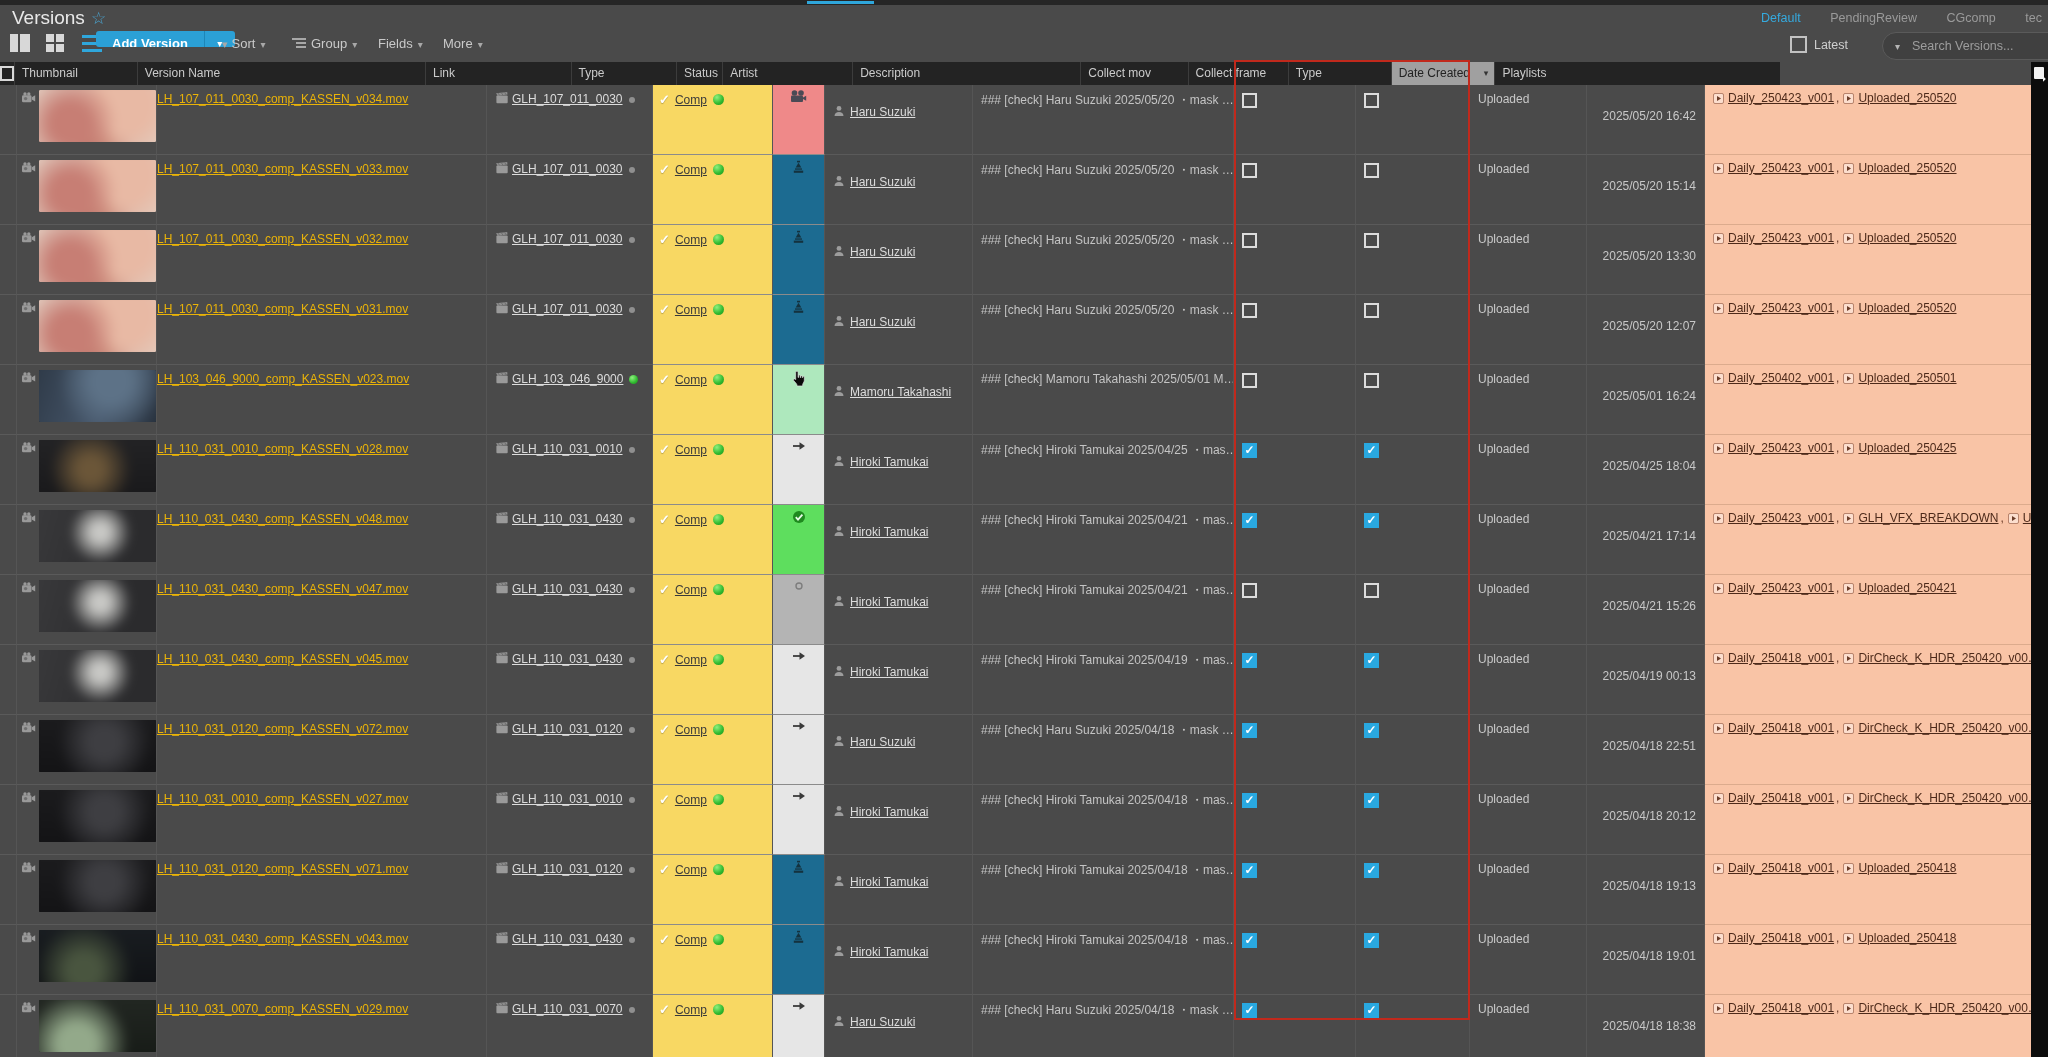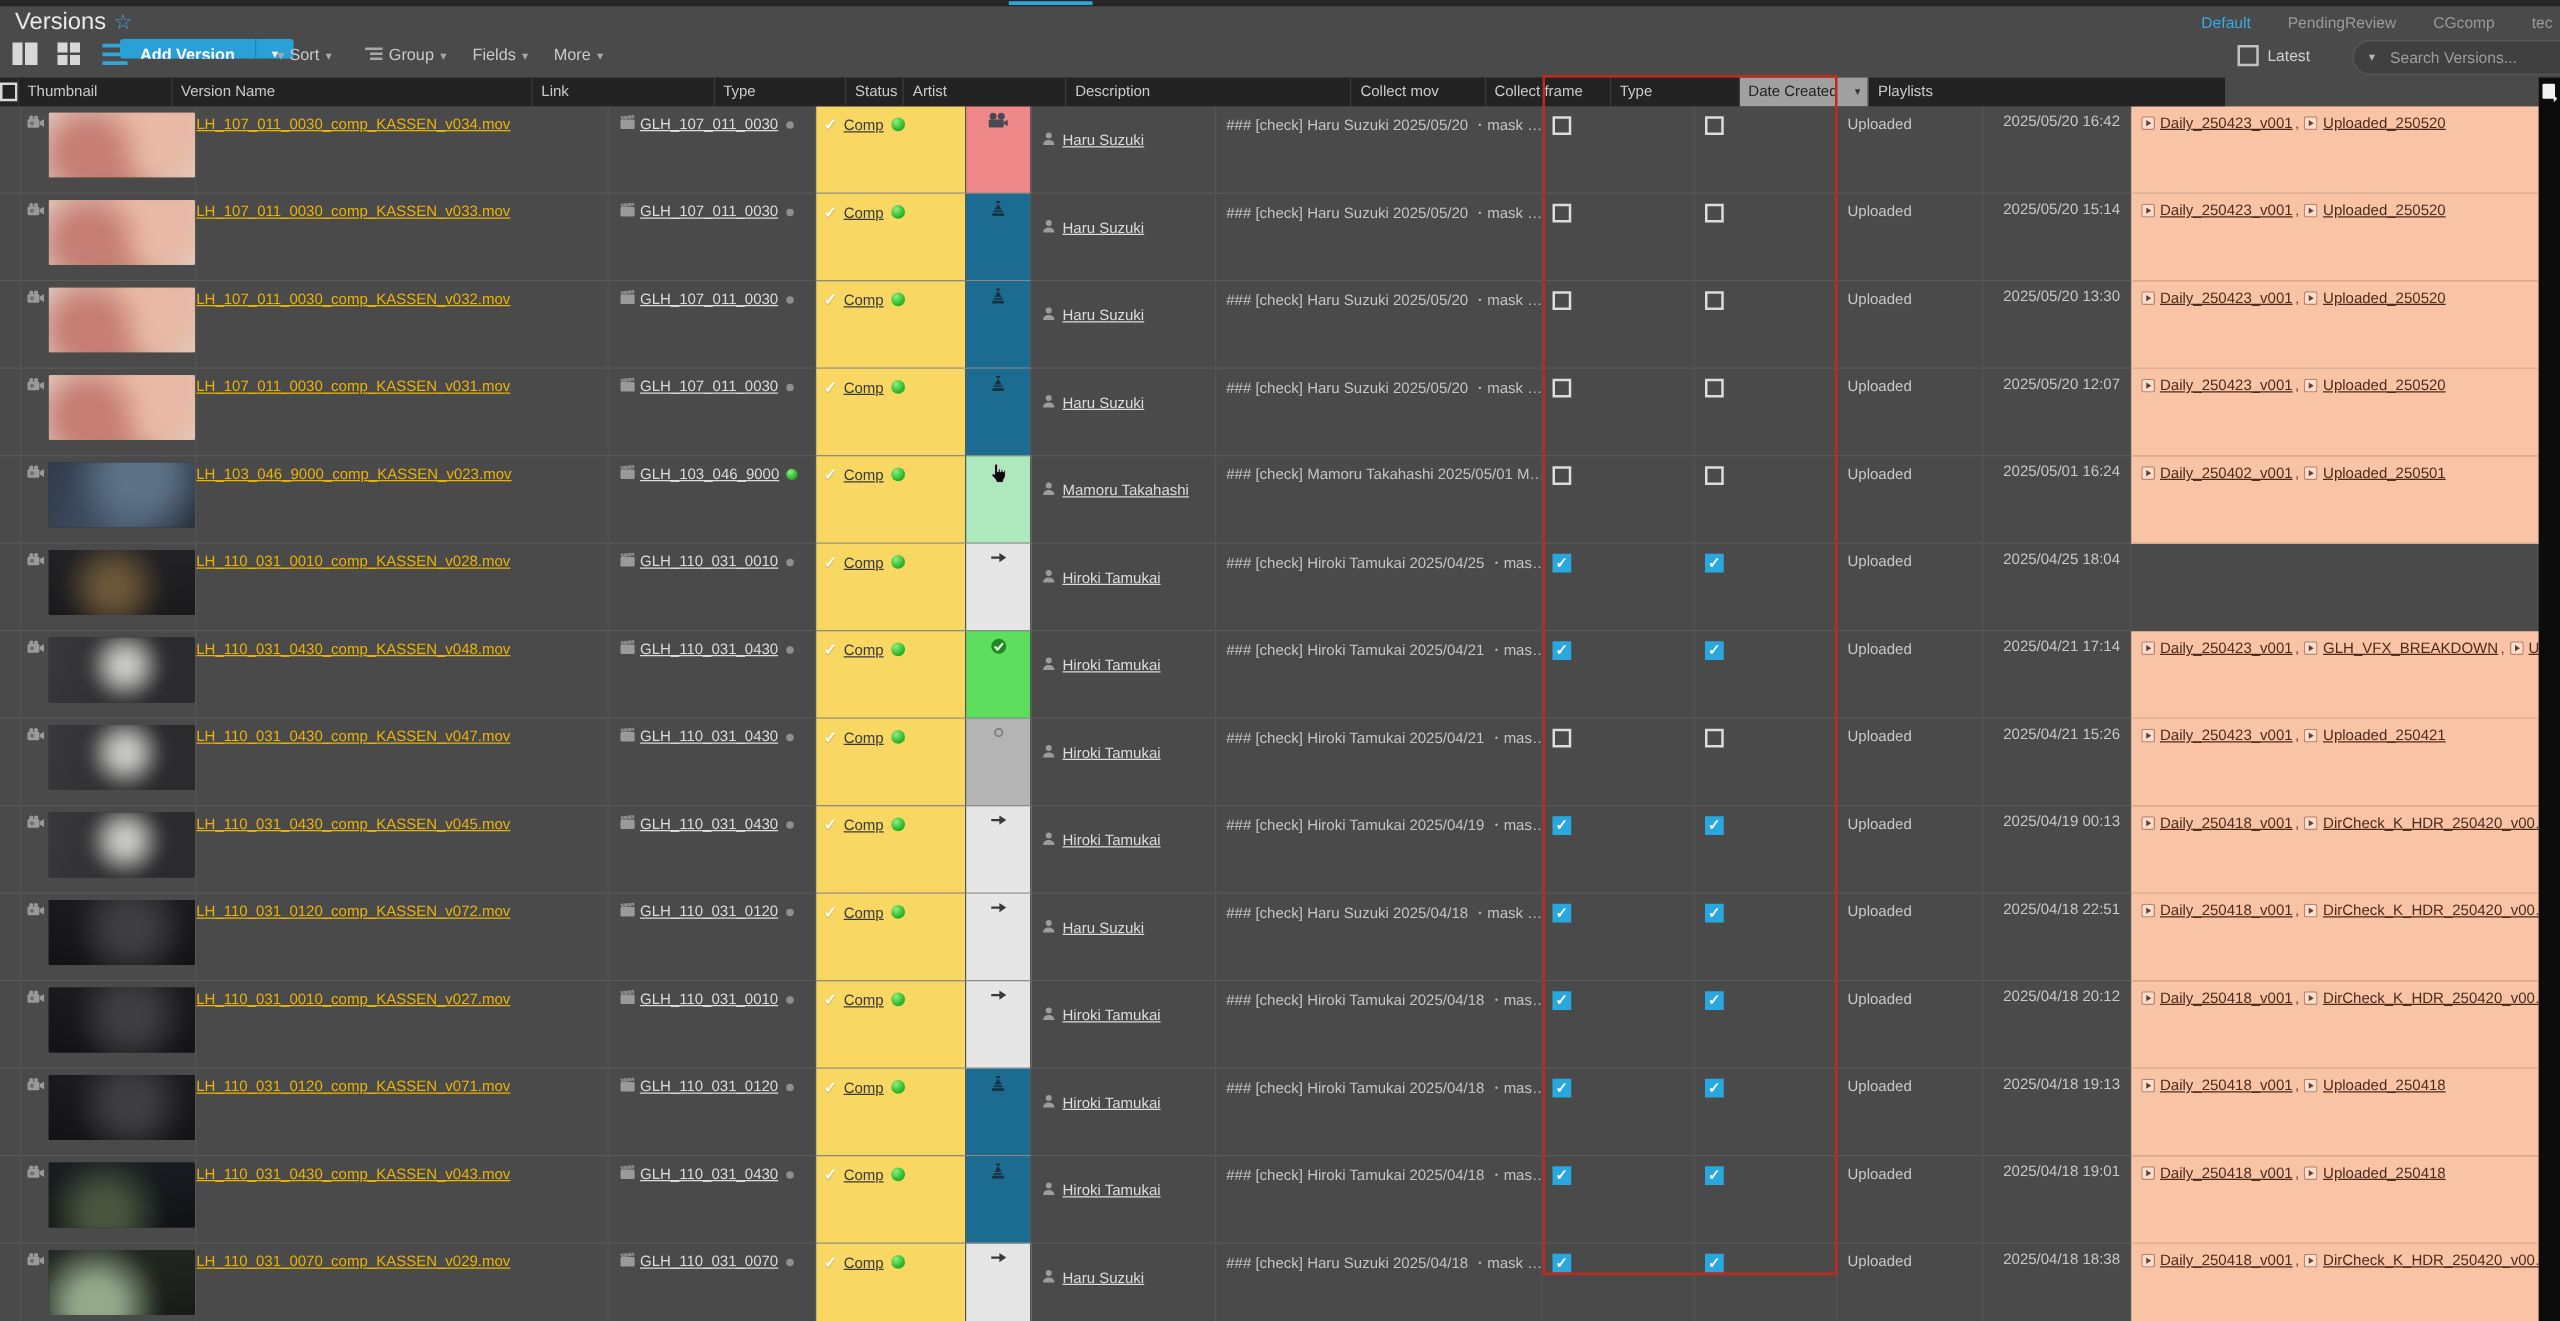--- a/index.html
+++ b/index.html
@@ -65,21 +65,21 @@
   .c-thumb{width:140px;display:flex;gap:3px;padding:5px 0 0 4px;}
   .c-version{width:330px;padding-top:7px;}
   .c-link{width:166px;padding-left:8px;padding-top:7px;}
   .c-task{width:120px;background:#f8d863;padding-left:6px;padding-top:7px;border-bottom-color:#8b8b8b;}
   .c-status{width:52px;text-align:center;padding-top:5px;border-bottom-color:#8b8b8b;}
   .c-artist{width:148px;padding-left:8px;padding-top:20px;}
   .c-desc{width:261px;padding-left:8px;padding-top:7px;color:#c4c4c4;}
   .c-cmov{width:122px;padding-left:8px;}
   .c-cframe{width:114px;padding-left:8px;}
   .c-type{width:117px;padding-left:8px;padding-top:7px;}
-  .c-date{width:118px;padding-right:8px;padding-top:5px;text-align:right;}
+  .c-date{width:118px;padding-right:8px;padding-top:24px;text-align:right;}
   .c-playlists{width:326px;background:#f9c4a6;border-bottom-color:#dcab8d;border-right:none;padding-left:8px;padding-top:6px;}
 
   a.lnk{color:#dcdcdc;text-decoration:underline;cursor:pointer;}
   .c-version a.lnk{color:#eab308;}
   .dot{display:inline-block;border-radius:50%;margin-left:6px;vertical-align:middle;}
   .dot.grey{width:6px;height:6px;background:#8f8f8f;}
   .dot.green{width:9px;height:9px;background:radial-gradient(circle at 35% 30%,#8ef07e,#2eb82e 60%,#1d8f1d);}
   .task-check{color:#fff;font-weight:bold;font-size:13px;margin-right:5px;text-shadow:0 1px 1px rgba(0,0,0,.25);}
   .task-lnk{color:#3a3a3a;text-decoration:underline;cursor:pointer;}
   .ball{display:inline-block;width:11px;height:11px;border-radius:50%;margin-left:6px;vertical-align:-1px;background:radial-gradient(circle at 35% 30%,#8ef07e,#2eb82e 60%,#1d8f1d);}
@@ -442,20 +442,27 @@
           </svg></div>
     <div class="cell c-artist"><span class="person"><svg width="12" height="12" viewBox="0 0 12 12">
               <circle cx="6" cy="3.4" r="2.4" fill="#9c9c9c"></circle>
               <path d="M1.5 11 c0-2.6 2-4 4.5-4 s4.5 1.4 4.5 4 z" fill="#9c9c9c"></path>
             </svg></span><a class="lnk">Hiroki Tamukai</a></div>
     <div class="cell c-desc">### [check] Hiroki Tamukai 2025/04/25 ・mas…</div>
     <div class="cell c-cmov"><span class="cb checked"></span></div>
     <div class="cell c-cframe"><span class="cb checked"></span></div>
     <div class="cell c-type">Uploaded</div>
     <div class="cell c-date">2025/04/25 18:04</div>
+    <div class="cell c-playlists"><span class="pl-item"><svg class="playico" width="11" height="11" viewBox="0 0 11 11">
+              <rect x=".5" y=".5" width="10" height="10" rx="1.5" fill="rgba(255,255,255,.45)" stroke="rgba(130,70,45,.55)"></rect>
+              <path d="M4 3 l4 2.5 -4 2.5 z" fill="#6b3c28"></path>
+            </svg><a>Daily_250423_v001</a></span><span class="pl-comma">,</span><span class="pl-item"><svg class="playico" width="11" height="11" viewBox="0 0 11 11">
+              <rect x=".5" y=".5" width="10" height="10" rx="1.5" fill="rgba(255,255,255,.45)" stroke="rgba(130,70,45,.55)"></rect>
+              <path d="M4 3 l4 2.5 -4 2.5 z" fill="#6b3c28"></path>
+            </svg><a>Uploaded_250425</a></span></div>
   </div>
       <div class="row">
     <div class="cell c-sel"></div>
     <div class="cell c-thumb">
       <span class="camico"><svg width="15" height="12" viewBox="0 0 15 12">
               <circle cx="4" cy="2" r="1.7" fill="#9a9a9a"></circle>
               <circle cx="7.8" cy="2" r="1.7" fill="#9a9a9a"></circle>
               <rect x="1" y="3.2" width="9.5" height="7" rx="1.2" fill="#9a9a9a"></rect>
               <path d="M10.8 5.2 l3.4-1.9 v6.2 l-3.4-1.9 z" fill="#9a9a9a"></path>
               <circle cx="4.6" cy="6.6" r="1.7" fill="#707070"></circle>

